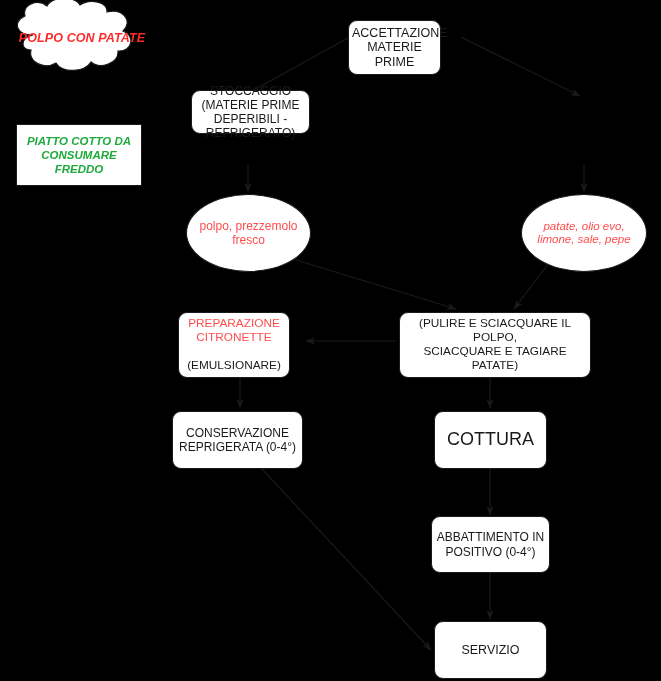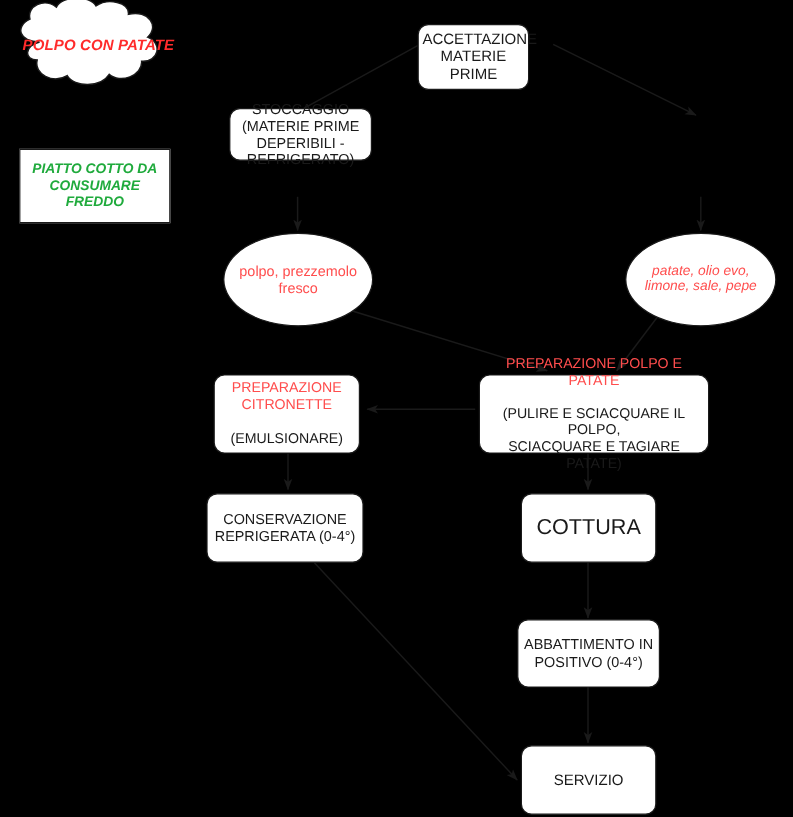--- a/index.html
+++ b/index.html
@@ -192,31 +192,30 @@
   <div class="node oval red" style="left:186px; top:194px; width:125px; height:78px; font-size:12px;">
     <span class="txt">polpo, prezzemolo
 fresco</span>
   </div>
 
   <div class="node oval red" style="left:521px; top:194px; width:126px; height:78px; font-size:11.5px;font-style:italic;">
     <span class="txt">patate, olio evo,
 limone, sale, pepe</span>
   </div>
 
-  <div class="node rounded" style="left:178px; top:312px; width:122px; height:66px; font-size:11.8px;">
+  <div class="node rounded" style="left:178px; top:312px; width:112px; height:66px; font-size:11.8px;">
     <span class="txt">
       <span class="redline">PREPARAZIONE
 CITRONETTE</span>
       <span class="blackline">(EMULSIONARE)</span>
     </span>
   </div>
 
   <div class="node rounded" style="left:399px; top:312px; width:192px; height:66px; font-size:11.8px;">
     <span class="txt">
-      <span class="redline">PREPARAZIONE POLPO E PATATE</span>
       <span class="blackline">(PULIRE E SCIACQUARE IL POLPO,
 SCIACQUARE E TAGIARE PATATE)</span>
     </span>
   </div>
 
   <div class="node rounded" style="left:172px; top:411px; width:131px; height:58px; font-size:12px;">
     <span class="txt">CONSERVAZIONE
 REPRIGERATA (0-4°)</span>
   </div>
 

